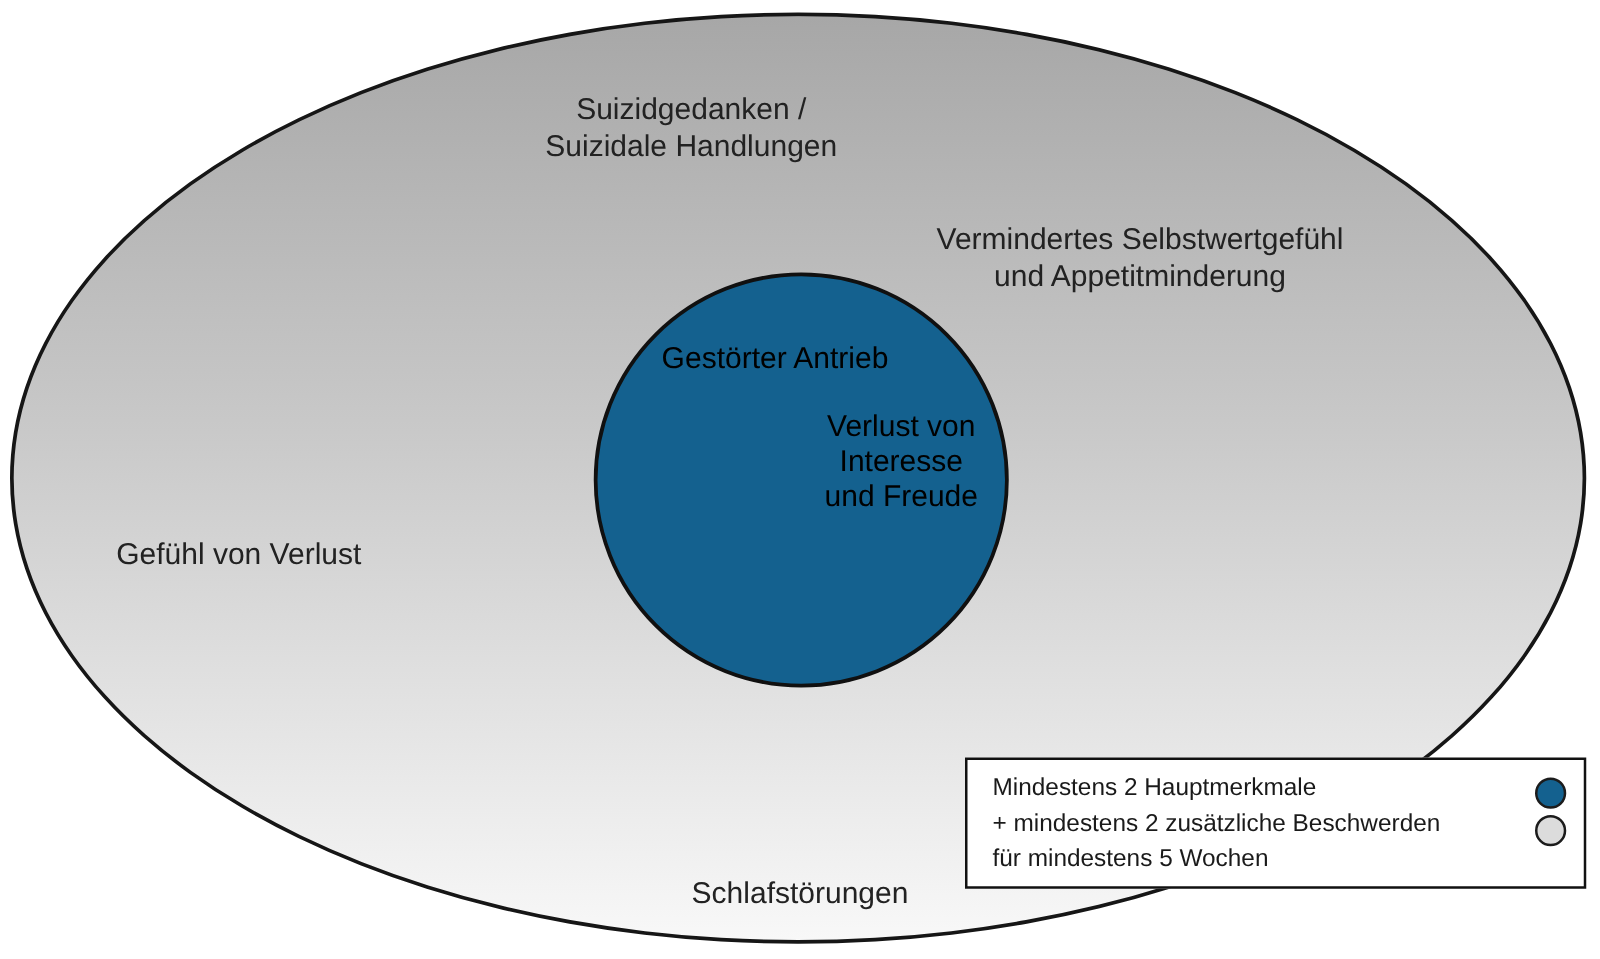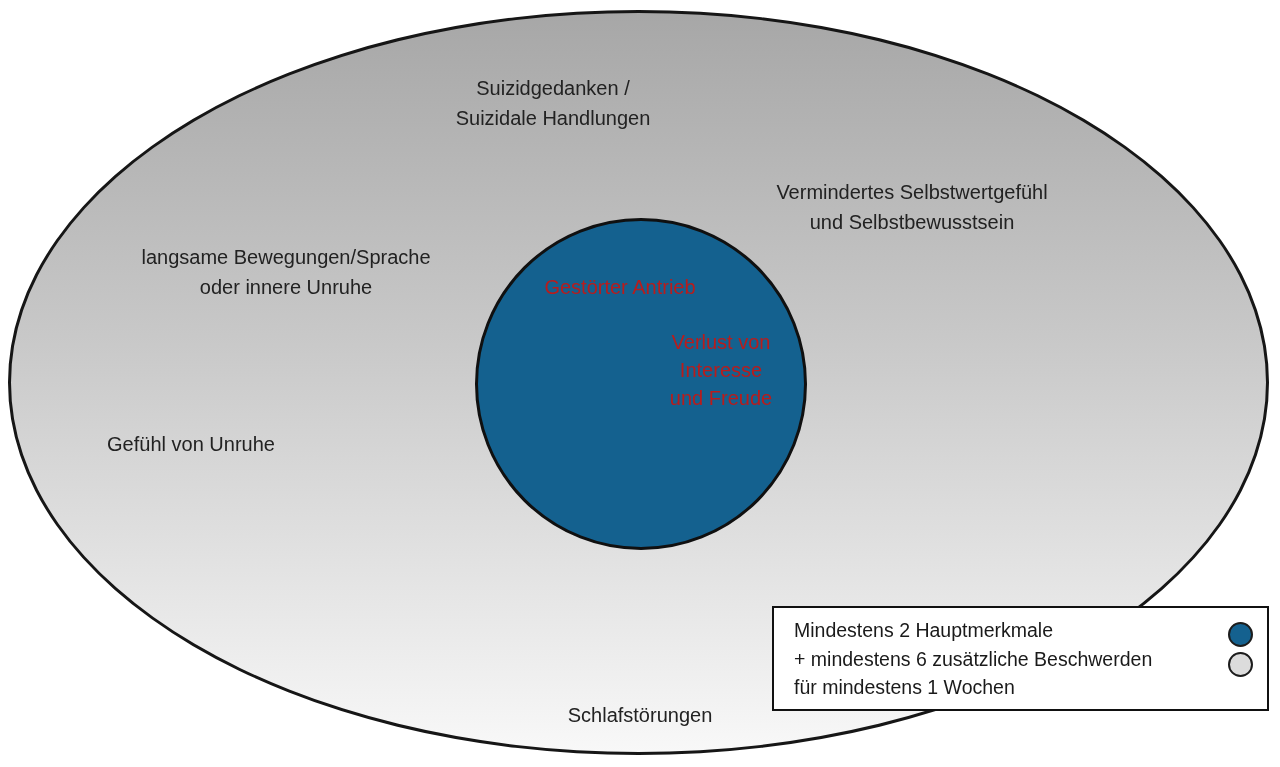--- a/index.html
+++ b/index.html
@@ -31,27 +31,27 @@
     width: 332px; height: 332px;
     box-sizing: border-box;
     border: 3px solid #101010;
     border-radius: 50%;
     background: #14618f;
   }
   .lbl {
     position: absolute;
     transform: translate(-50%, -50%);
     text-align: center;
-    font-size: 20px;
+    font-size: 24px;
     line-height: 30px;
     color: #222222;
     white-space: pre-line;
   }
   .lbl-inner {
-    color: #b91c1c;
+    color: #000000;
     line-height: 28px;
   }
   
   .pos-suizid        { left: 553px;  top: 103px; }
   .pos-selbstwert    { left: 912px;  top: 207px; }
   .pos-bewegungen    { left: 286px;  top: 272px; }
   .pos-appetit       { left: 1083px; top: 342px; }
   .pos-schuld        { left: 191px;  top: 444px; }
   .pos-konzentration { left: 1020px; top: 475px; }
   .pos-hoffnung      { left: 381px;  top: 605px; }
@@ -91,36 +91,34 @@
 </head>
 <body>
 
 <div class="stage">
 
   <div class="outer-ellipse"></div>
 
   <div class="lbl pos-suizid">Suizidgedanken /
 Suizidale Handlungen</div>
   <div class="lbl pos-selbstwert">Vermindertes Selbstwertgefühl
-und Selbstbewusstsein</div>
-  <div class="lbl pos-bewegungen">langsame Bewegungen/Sprache
-oder innere Unruhe</div>
-  <div class="lbl pos-schuld">Gefühl von Unruhe</div>
+und Appetitminderung</div>
+  <div class="lbl pos-schuld">Gefühl von Verlust</div>
   <div class="lbl pos-schlaf">Schlafstörungen</div>
 
   <div class="core-circle"></div>
 
   <div class="lbl lbl-inner pos-antrieb">Gestörter Antrieb</div>
   <div class="lbl lbl-inner pos-verlust">Verlust von
 Interesse
 und Freude</div>
 
   <div class="legend-box">
     <div class="legend-text">
       <div>Mindestens 2 Hauptmerkmale</div>
-      <div>+ mindestens 6 zusätzliche Beschwerden</div>
-      <div>für mindestens 1 Wochen</div>
+      <div>+ mindestens 2 zusätzliche Beschwerden</div>
+      <div>für mindestens 5 Wochen</div>
     </div>
     <div class="legend-marker legend-marker-core"></div>
     <div class="legend-marker legend-marker-additional"></div>
   </div>
 
 </div>
 
 </body></html>

